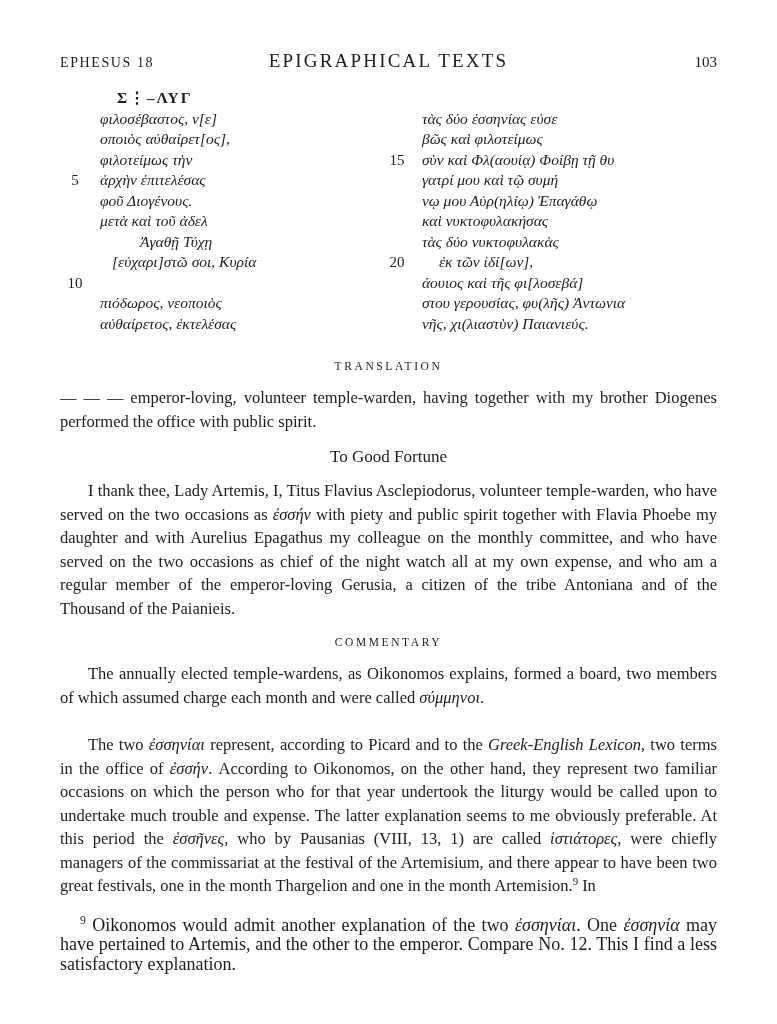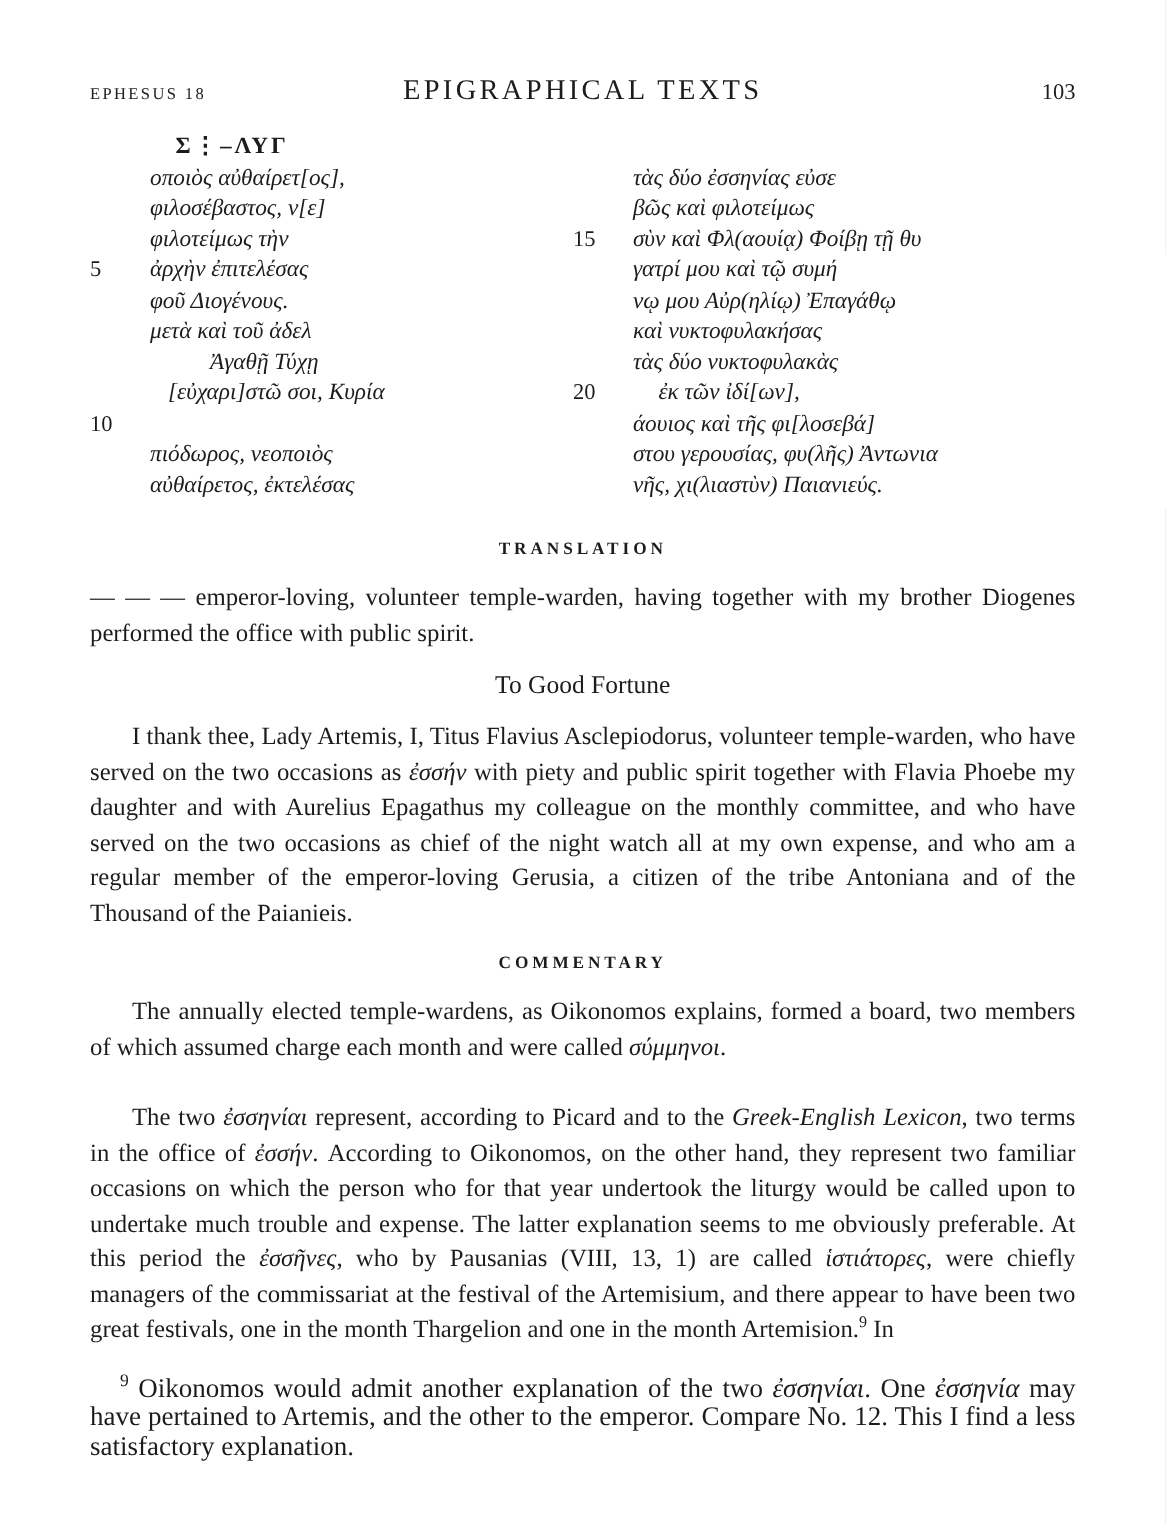--- a/index.html
+++ b/index.html
@@ -4,39 +4,39 @@
 <style>
   html,body { margin:0; padding:0; background:#e8e8e8; }
   .page {
     width:777px; height:1024px; margin:0 auto; background:#ffffff;
     box-sizing:border-box; padding:50px 60px 30px 60px;
     font-family:"Liberation Serif","DejaVu Serif",serif;
     color:#1c1c1c; overflow:hidden;
   }
   
   .running-head { display:grid; grid-template-columns:1fr auto 1fr; align-items:baseline; }
-  .rh-left  { font-size:11px; letter-spacing:1.6px; justify-self:start; }
+  .rh-left  { font-size:14px; letter-spacing:1.6px; justify-self:start; }
   .rh-center{ font-size:19px; letter-spacing:2.2px; justify-self:center; }
   .rh-right { font-size:15px; justify-self:end; }
   
   .inscription { display:flex; margin:16px 0 26px 0; }
   .insc-col { box-sizing:border-box; }
   .insc-col-left  { width:49%; }
   .insc-col-right { width:51%; padding-top:20.5px; }
   .insc-line { display:flex; line-height:20.5px; font-size:15.5px; }
-  .insc-num  { flex:none; width:30px; text-align:left; padding-right:10px;
+  .insc-num  { flex:none; width:30px; text-align:center; padding-right:10px;
                font-style:normal; font-size:15px; }
   .insc-text { font-style:italic; white-space:nowrap; }
   .insc-text.sym { font-style:normal; letter-spacing:2px;font-weight:bold; }
   .ind-05 { padding-left:12px; }
   .ind-1  { padding-left:17px; }
   .ind-2  { padding-left:40px; }
   
   .sc-heading { text-align:center; font-size:11.5px; letter-spacing:2.6px;
-                margin:0 0 14px 0;font-weight:bold; }
+                margin:0 0 14px 0; }
   .mid-heading { text-align:center; font-size:17px; margin:12px 0 12px 0; }
   
   .body-para { font-size:16.5px; line-height:23.5px; text-align:justify;
                margin:0 0 14px 0; }
   .body-para.indent { text-indent:28px; }
   .thank-para { margin-bottom:16px; }
   .commentary-p1 { margin-bottom:24px; }
   .commentary-p2 { margin-bottom:0; }
   .seg-greek { font-style:italic; }
   .seg-italic { font-style:italic; }
@@ -57,25 +57,25 @@
   </div>
 
   <section class="inscription">
     <div class="insc-col insc-col-left">
       <div class="insc-line">
           <span class="insc-num"></span>
           <span class="insc-text sym ind-1">Σ⋮–ΛΥΓ</span>
         </div>
       <div class="insc-line">
           <span class="insc-num"></span>
-          <span class="insc-text">οποιὸς αὐθαίρετ[ος],</span>
+          <span class="insc-text">φιλοσέβαστος, ν[ε]</span>
         </div>
       <div class="insc-line">
           <span class="insc-num"></span>
-          <span class="insc-text">φιλοσέβαστος, ν[ε]</span>
+          <span class="insc-text">οποιὸς αὐθαίρετ[ος],</span>
         </div>
       <div class="insc-line">
           <span class="insc-num"></span>
           <span class="insc-text">φιλοτείμως τὴν</span>
         </div>
       <div class="insc-line">
           <span class="insc-num">5</span>
           <span class="insc-text">ἀρχὴν ἐπιτελέσας</span>
         </div>
       <div class="insc-line">

